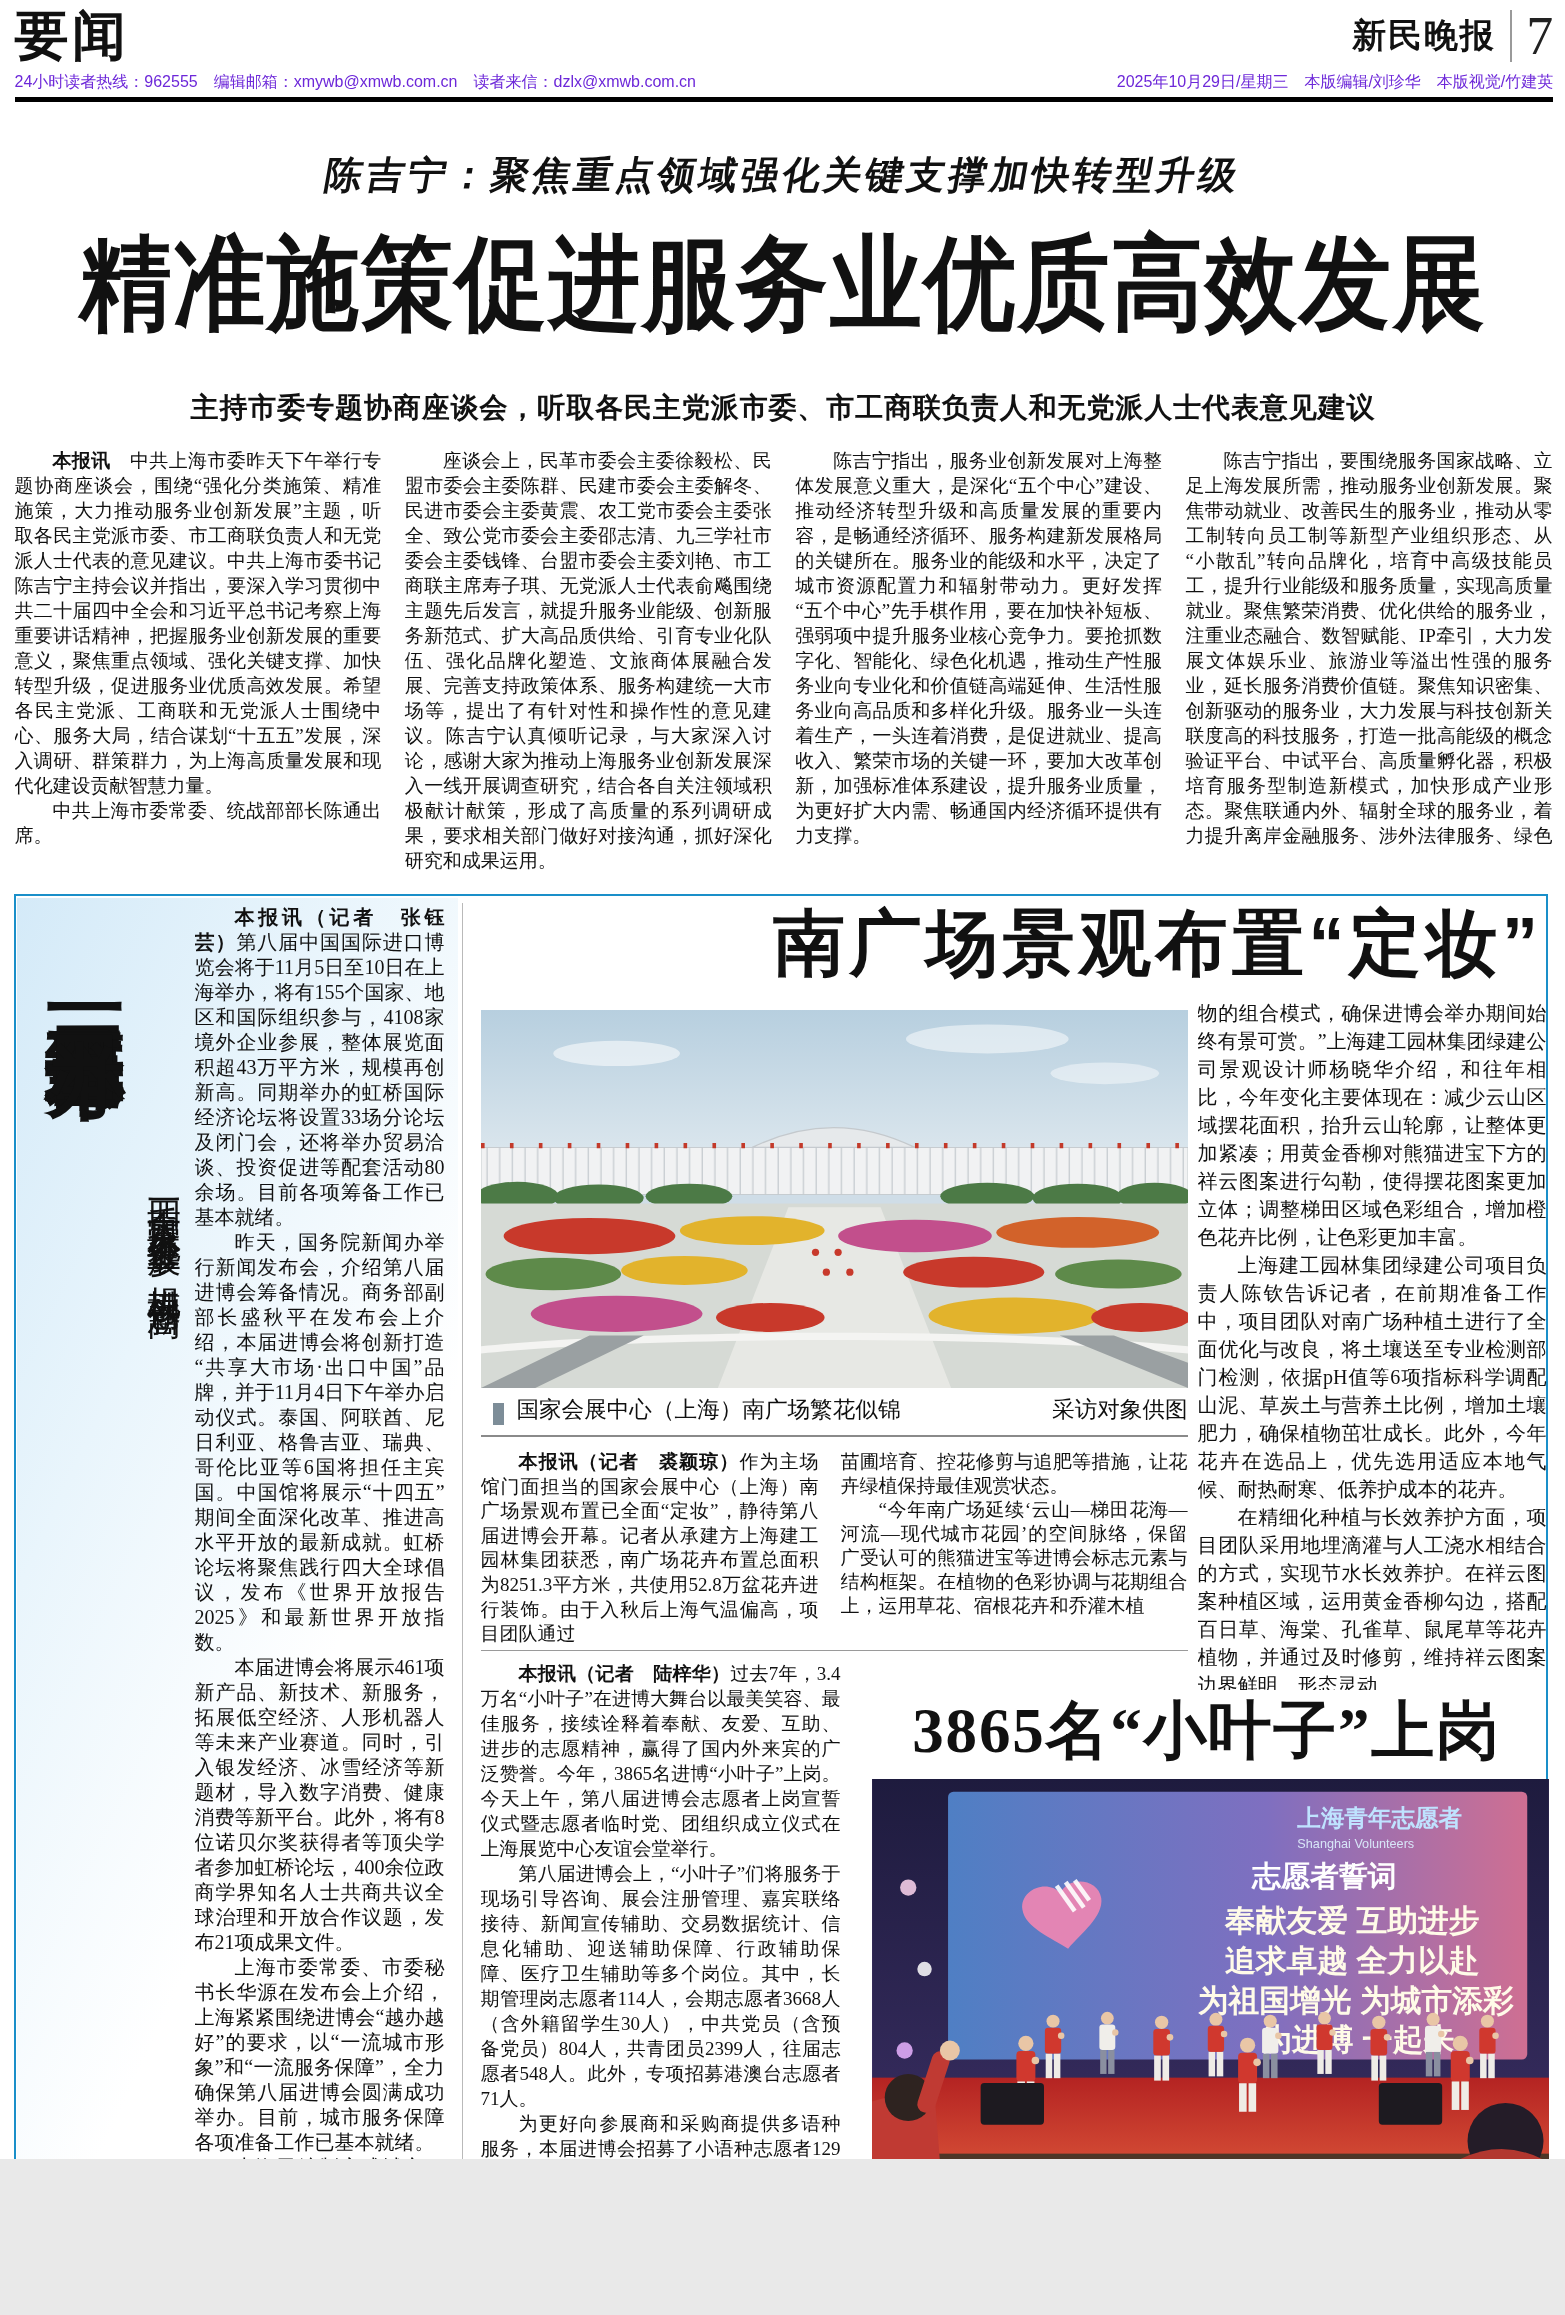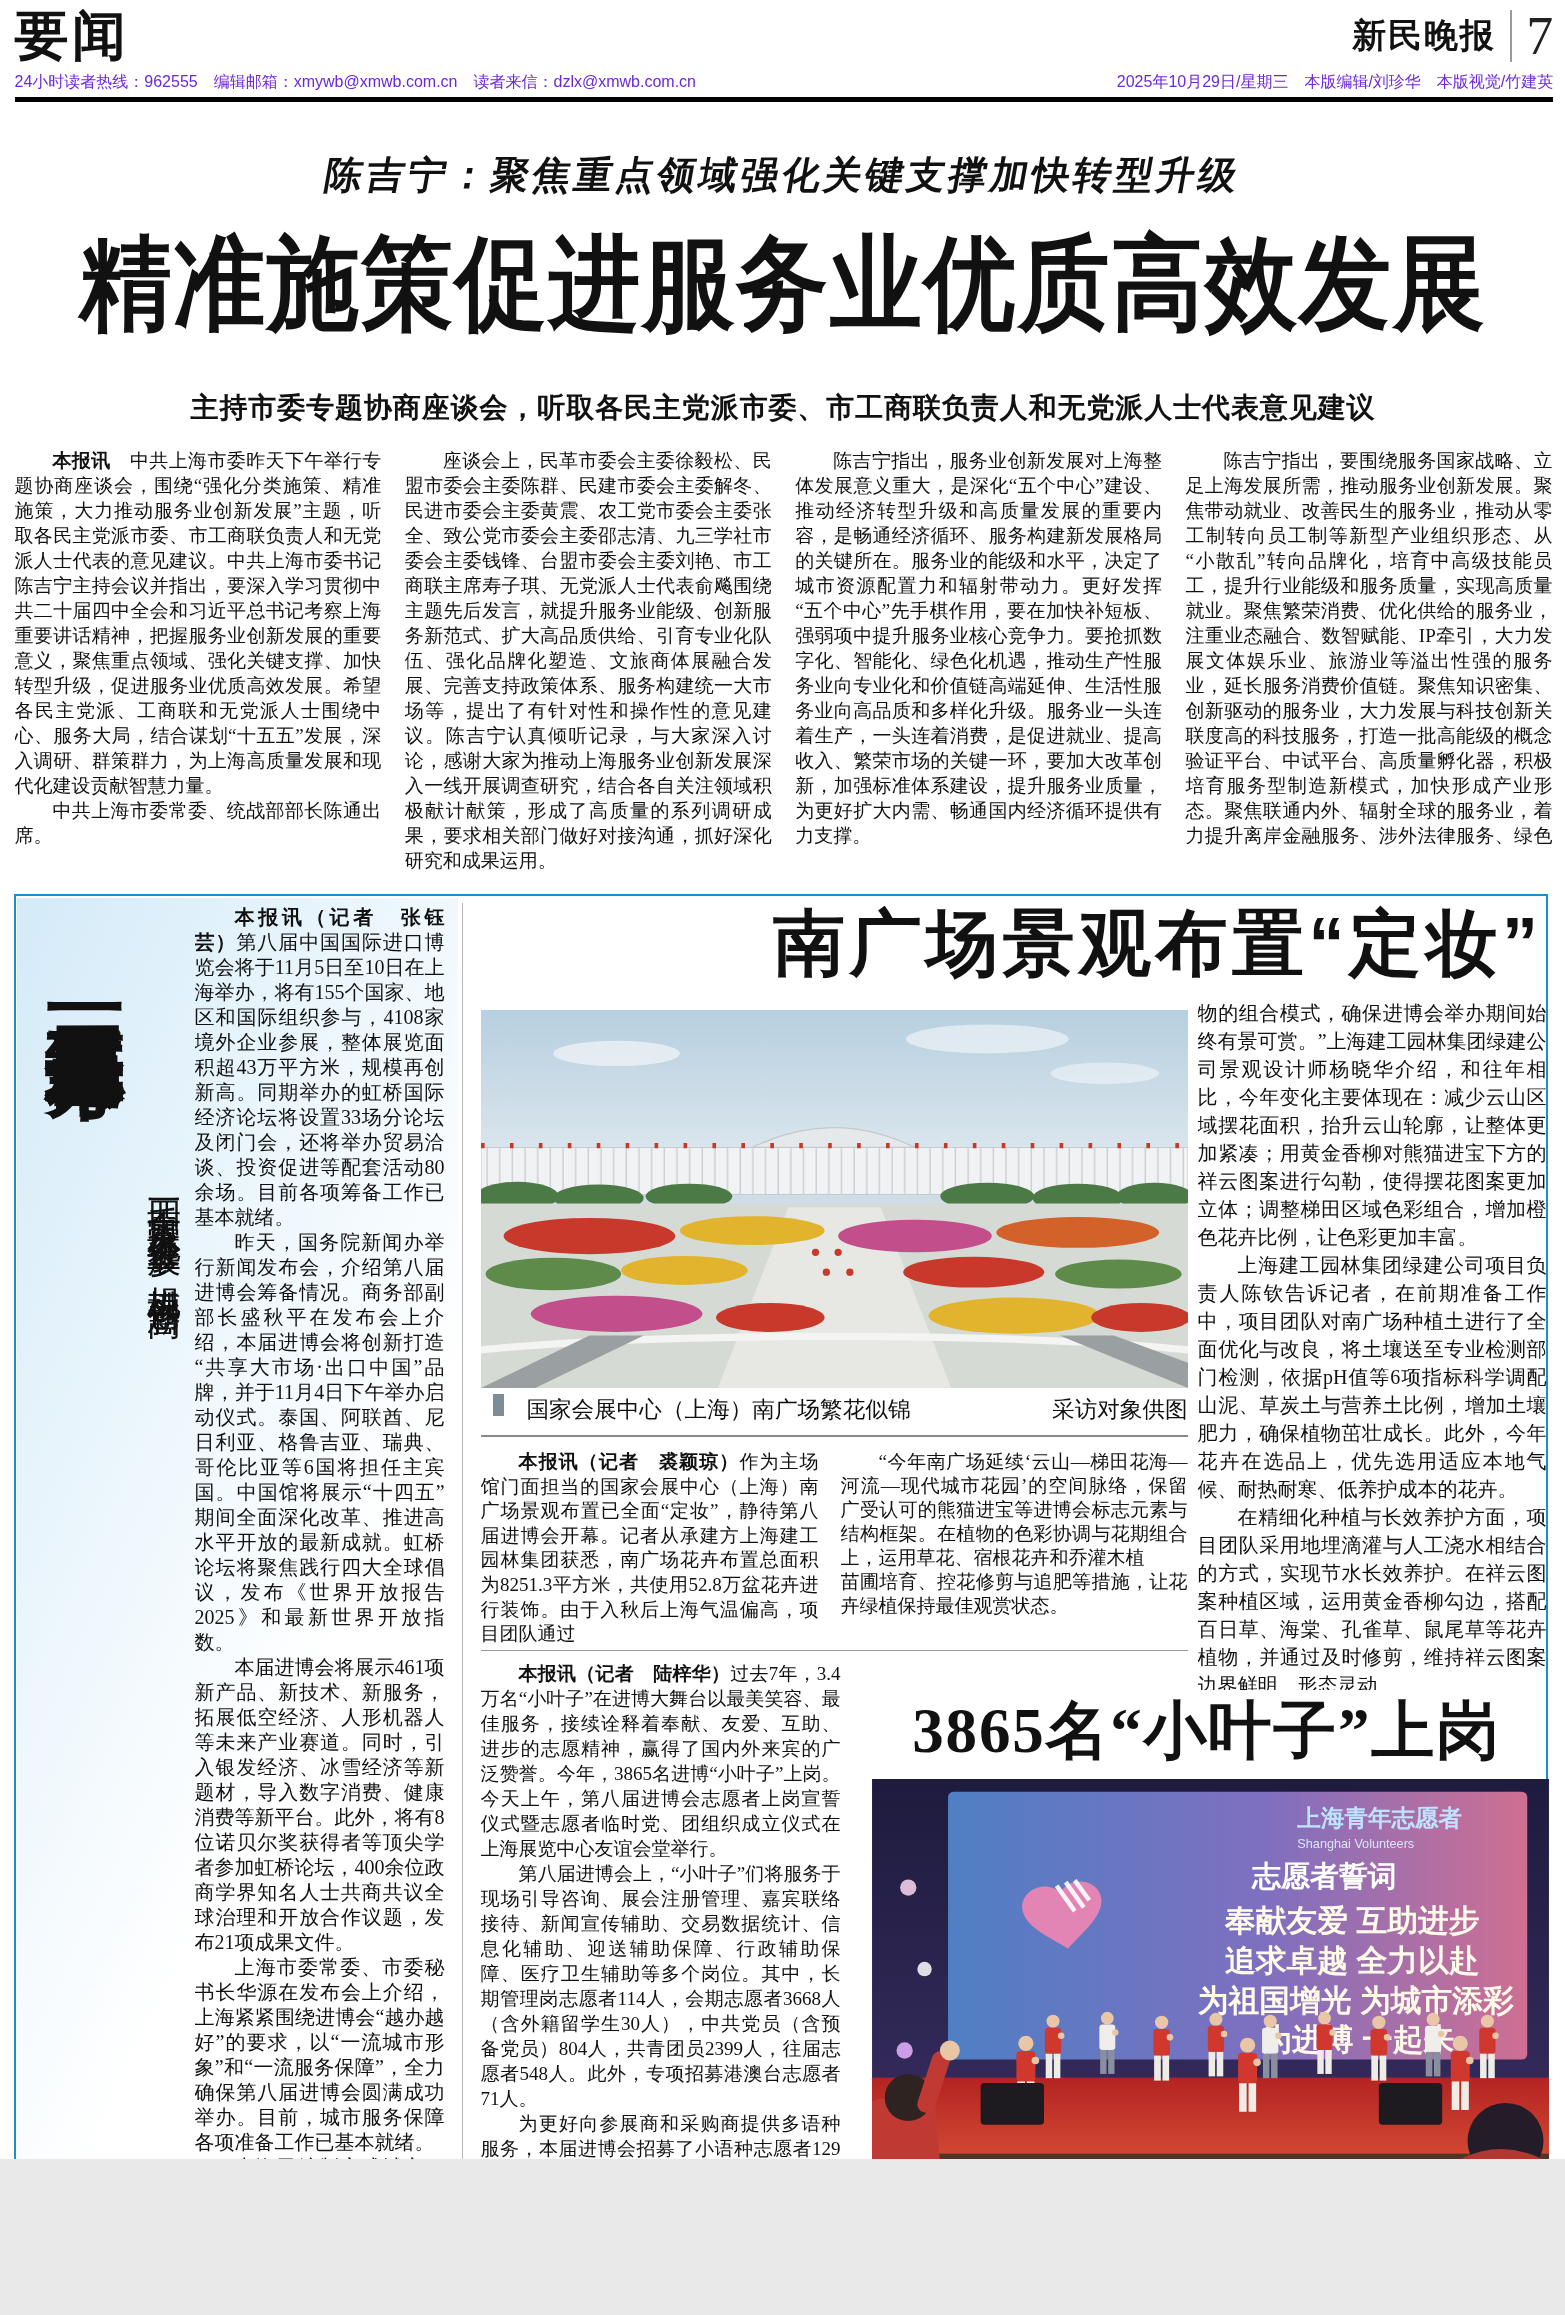--- a/index.html
+++ b/index.html
@@ -49,21 +49,21 @@
   .expo-body{position:absolute;left:179px;top:9px;width:250px;height:1359px;overflow:hidden;
              font-size:20px;line-height:25px;text-align:justify;}
   .v-rule{position:absolute;left:446px;top:7.2px;width:0.9px;height:1362px;background:#b9b9b9;}
 
   .plaza-headline{position:absolute;left:460px;top:0px;width:1067px;margin:0;text-align:right;
                   font-family:"Liberation Sans","DejaVu Sans",sans-serif;
                   font-size:72px;font-weight:900;letter-spacing:4.5px;line-height:94px;}
   .photo1{position:absolute;left:465px;top:114px;width:707px;height:378px;margin:0;overflow:hidden;background:#cfdde7;}
   .caption{display:flex;justify-content:space-between;align-items:center;font-size:22.6px;color:#101010;}
   .cap1{position:absolute;left:465px;top:498px;width:707px;}
-  .cap-left{display:flex;align-items:flex-start;gap:22px;padding-left:12px;}
+  .cap-left{display:flex;align-items:flex-end;gap:12px;padding-left:12px;}
   .cap-marker{display:inline-block;width:11.8px;height:22px;background:#7d8d98;}
   .cap1-rule{position:absolute;left:465px;top:539px;width:707px;height:1.8px;background:#8a8a8a;}
   .plaza-col{overflow:hidden;text-align:justify;}
   .plaza-col1{position:absolute;left:465px;top:554px;width:338px;height:197px;font-size:19px;line-height:24.6px;}
   .plaza-col2{position:absolute;left:825px;top:554px;width:347px;height:197px;font-size:19px;line-height:24px;}
   .plaza-col3{position:absolute;left:1182px;top:103px;width:349px;height:691px;font-size:20px;line-height:28px;}
 
   .vol-divider{position:absolute;left:465px;top:754px;width:707px;height:0.9px;background:#9a9a9a;}
   .vol-body{position:absolute;left:465px;top:765px;width:360px;height:599px;overflow:hidden;
             font-size:19px;line-height:25px;text-align:justify;}
@@ -183,22 +183,22 @@
         <span>国家会展中心（上海）南广场繁花似锦</span>
       </span>
       <span class="cap-credit">采访对象供图</span>
     </div>
     <div class="cap1-rule"></div>
 
     <div class="plaza-col plaza-col1">
         <p class="para"><b>本报讯（记者　裘颖琼）</b>作为主场馆门面担当的国家会展中心（上海）南广场景观布置已全面“定妆”，静待第八届进博会开幕。记者从承建方上海建工园林集团获悉，南广场花卉布置总面积为8251.3平方米，共使用52.8万盆花卉进行装饰。由于入秋后上海气温偏高，项目团队通过</p>
       </div>
     <div class="plaza-col plaza-col2">
+        <p class="para noindent">苗圃培育、控花修剪与追肥等措施，让花卉绿植保持最佳观赏状态。</p>
         <p class="para">“今年南广场延续‘云山—梯田花海—河流—现代城市花园’的空间脉络，保留广受认可的熊猫进宝等进博会标志元素与结构框架。在植物的色彩协调与花期组合上，运用草花、宿根花卉和乔灌木植</p>
-        <p class="para noindent">苗圃培育、控花修剪与追肥等措施，让花卉绿植保持最佳观赏状态。</p>
       </div>
     <div class="plaza-col plaza-col3">
         <p class="para noindent">物的组合模式，确保进博会举办期间始终有景可赏。”上海建工园林集团绿建公司景观设计师杨晓华介绍，和往年相比，今年变化主要体现在：减少云山区域摆花面积，抬升云山轮廓，让整体更加紧凑；用黄金香柳对熊猫进宝下方的祥云图案进行勾勒，使得摆花图案更加立体；调整梯田区域色彩组合，增加橙色花卉比例，让色彩更加丰富。</p>
         <p class="para">上海建工园林集团绿建公司项目负责人陈钦告诉记者，在前期准备工作中，项目团队对南广场种植土进行了全面优化与改良，将土壤送至专业检测部门检测，依据pH值等6项指标科学调配山泥、草炭土与营养土比例，增加土壤肥力，确保植物茁壮成长。此外，今年花卉在选品上，优先选用适应本地气候、耐热耐寒、低养护成本的花卉。</p>
         <p class="para">在精细化种植与长效养护方面，项目团队采用地埋滴灌与人工浇水相结合的方式，实现节水长效养护。在祥云图案种植区域，运用黄金香柳勾边，搭配百日草、海棠、孔雀草、鼠尾草等花卉植物，并通过及时修剪，维持祥云图案边界鲜明、形态灵动。</p>
       </div>
 
     <div class="vol-divider"></div>
     <div class="vol-body">
         <p class="para"><b>本报讯（记者　陆梓华）</b>过去7年，3.4万名“小叶子”在进博大舞台以最美笑容、最佳服务，接续诠释着奉献、友爱、互助、进步的志愿精神，赢得了国内外来宾的广泛赞誉。今年，3865名进博“小叶子”上岗。今天上午，第八届进博会志愿者上岗宣誓仪式暨志愿者临时党、团组织成立仪式在上海展览中心友谊会堂举行。</p>

